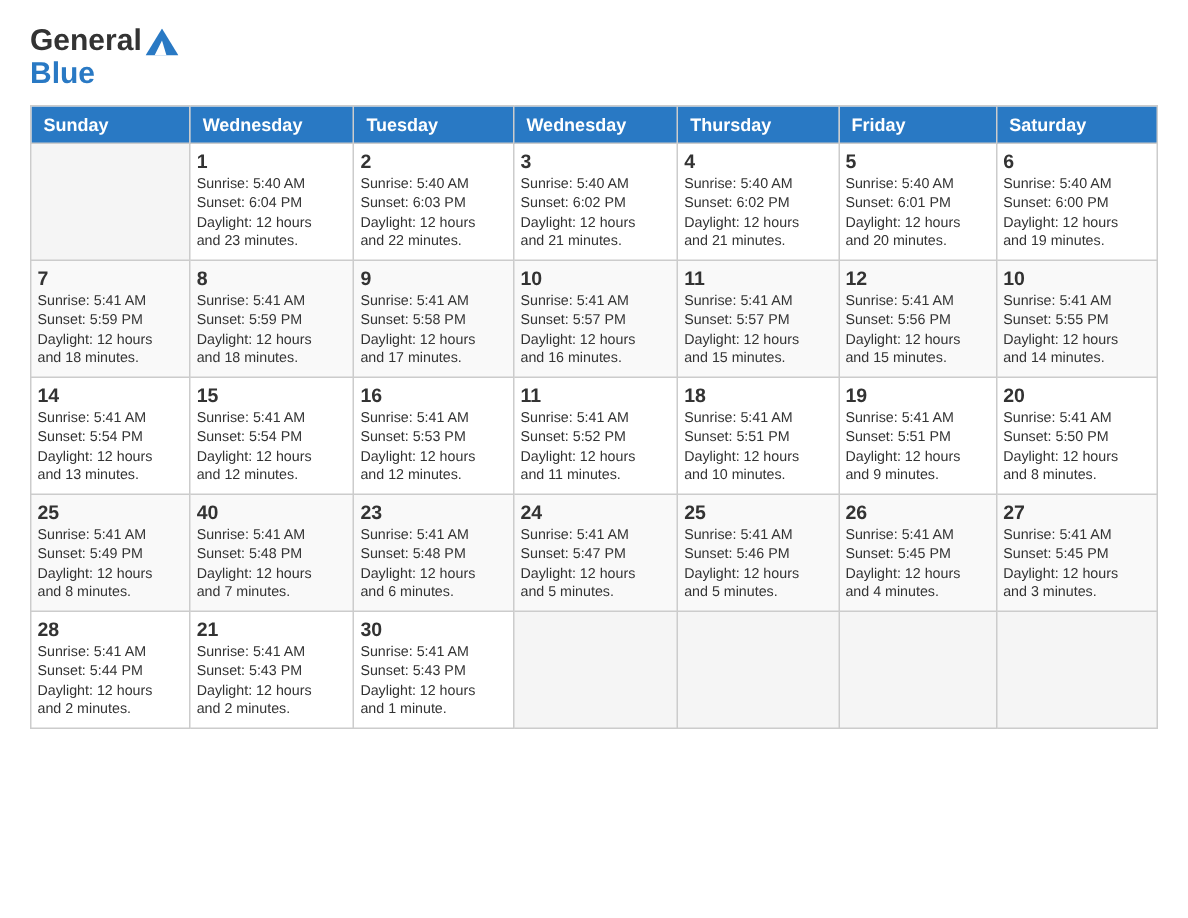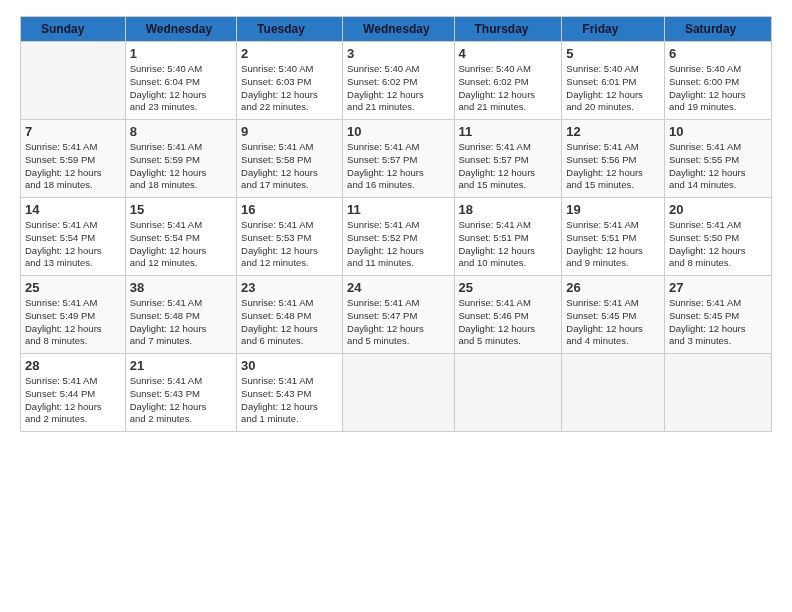--- a/index.html
+++ b/index.html
@@ -37,22 +37,22 @@
       font-size: 14px;
       color: #555;
     }
     table {
       width: 100%;
       border-collapse: collapse;
       font-size: 10px;
     }
     thead tr th {
       background-color: #2979c4;
-      color: #0f172a;
-      padding: 5px 20px;
+      color: #ffffff;
+      padding: 5px 8px;
       text-align: left;
       font-size: 12px;
       font-weight: bold;
       border: 1px solid #ccc;
     }
     tbody tr td {
       border: 1px solid #ccc;
       vertical-align: top;
       padding: 4px 4px;
       height: 78px;
@@ -77,20 +77,39 @@
       background: #f9f9f9;
     }
     .empty {
       background: #f5f5f5 !important;
     }
   </style>
 </head>
 <body>
 
 <div class="page">
+  <div class="header">
+    <div class="logo">
+      <div>
+        <div style="display:flex;align-items:center;">
+          <div style="font-size:20px;font-weight:bold;color:#333;line-height:1.1;">
+            <span style="color:#333;">General</span><svg style="display:inline-block;vertical-align:middle;margin-left:3px;" width="22" height="18" viewBox="0 0 22 18">
+                <polygon points="0,18 11,0 22,18" fill="#2979c4"></polygon>
+                <polygon points="6,18 14,18 11,8" fill="#fff"></polygon>
+              </svg>
+          </div>
+        </div>
+        <div style="font-size:20px;font-weight:bold;color:#2979c4;line-height:1.1;">Blue</div>
+      </div>
+    </div>
+    <div class="title-block">
+      <div class="month-title"></div>
+      <div class="location"></div>
+    </div>
+  </div>
 
   <table>
     <thead>
       <tr>
       <th>Sunday</th>
           <th>Wednesday</th>
           <th>Tuesday</th>
           <th>Wednesday</th>
           <th>Thursday</th>
           <th>Friday</th>
@@ -247,21 +266,21 @@
         </tr>
         <tr>
           <td>
             <span class="day-num">25</span>
             <div class="cell-info" style="white-space: pre-line;">Sunrise: 5:41 AM
 Sunset: 5:49 PM
 Daylight: 12 hours
 and 8 minutes.</div>
           </td>
           <td>
-            <span class="day-num">38</span>
+            <span class="day-num">40</span>
             <div class="cell-info" style="white-space: pre-line;">Sunrise: 5:41 AM
 Sunset: 5:48 PM
 Daylight: 12 hours
 and 7 minutes.</div>
           </td>
           <td>
             <span class="day-num">23</span>
             <div class="cell-info" style="white-space: pre-line;">Sunrise: 5:41 AM
 Sunset: 5:48 PM
 Daylight: 12 hours

